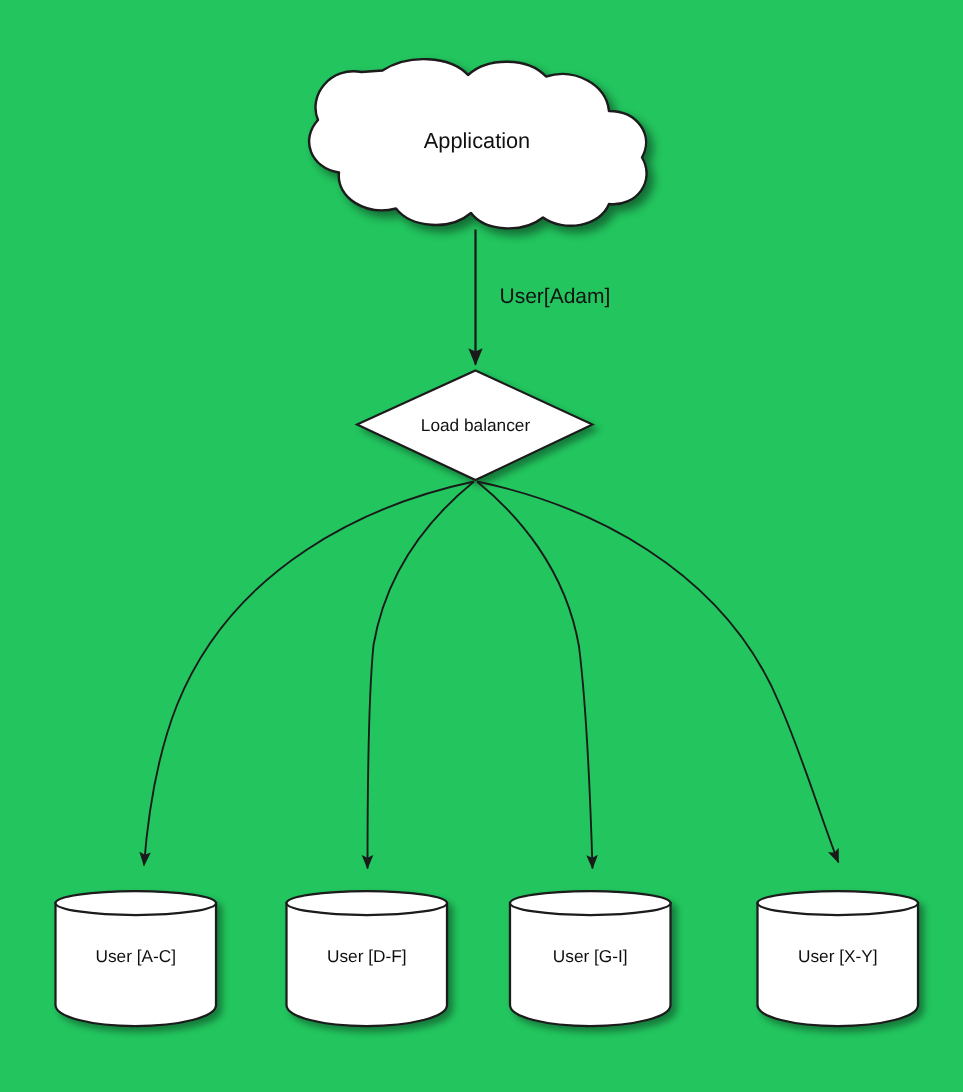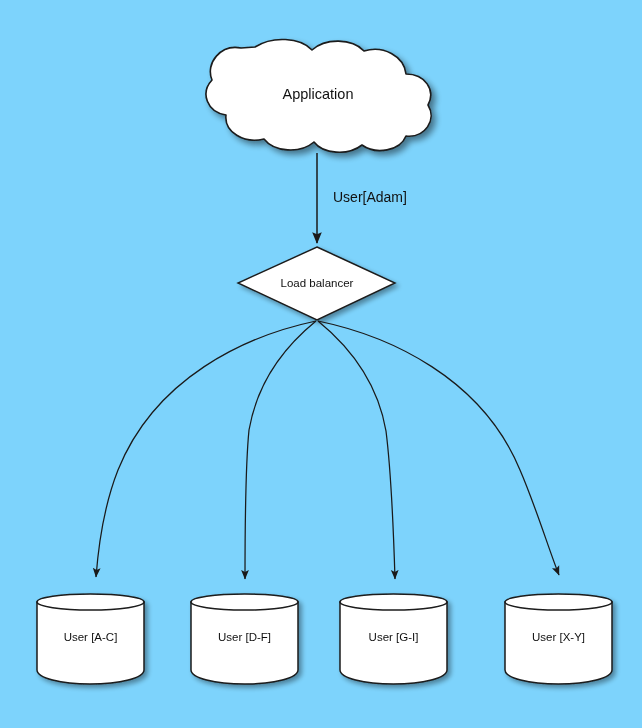--- a/index.html
+++ b/index.html
@@ -12,21 +12,21 @@
     width: 642px;
     height: 728px;
     font-family: "Liberation Sans", sans-serif;
     color: #111111;
     overflow: hidden;
   }
   #diagram-canvas {
     position: relative;
     width: 642px;
     height: 728px;
-    background: #7dd3fc;
+    background: #22c55e;
   }
   #diagram-svg {
     position: absolute;
     top: 0;
     left: 0;
     width: 642px;
     height: 728px;
     display: block;
   }
   .node-label {

